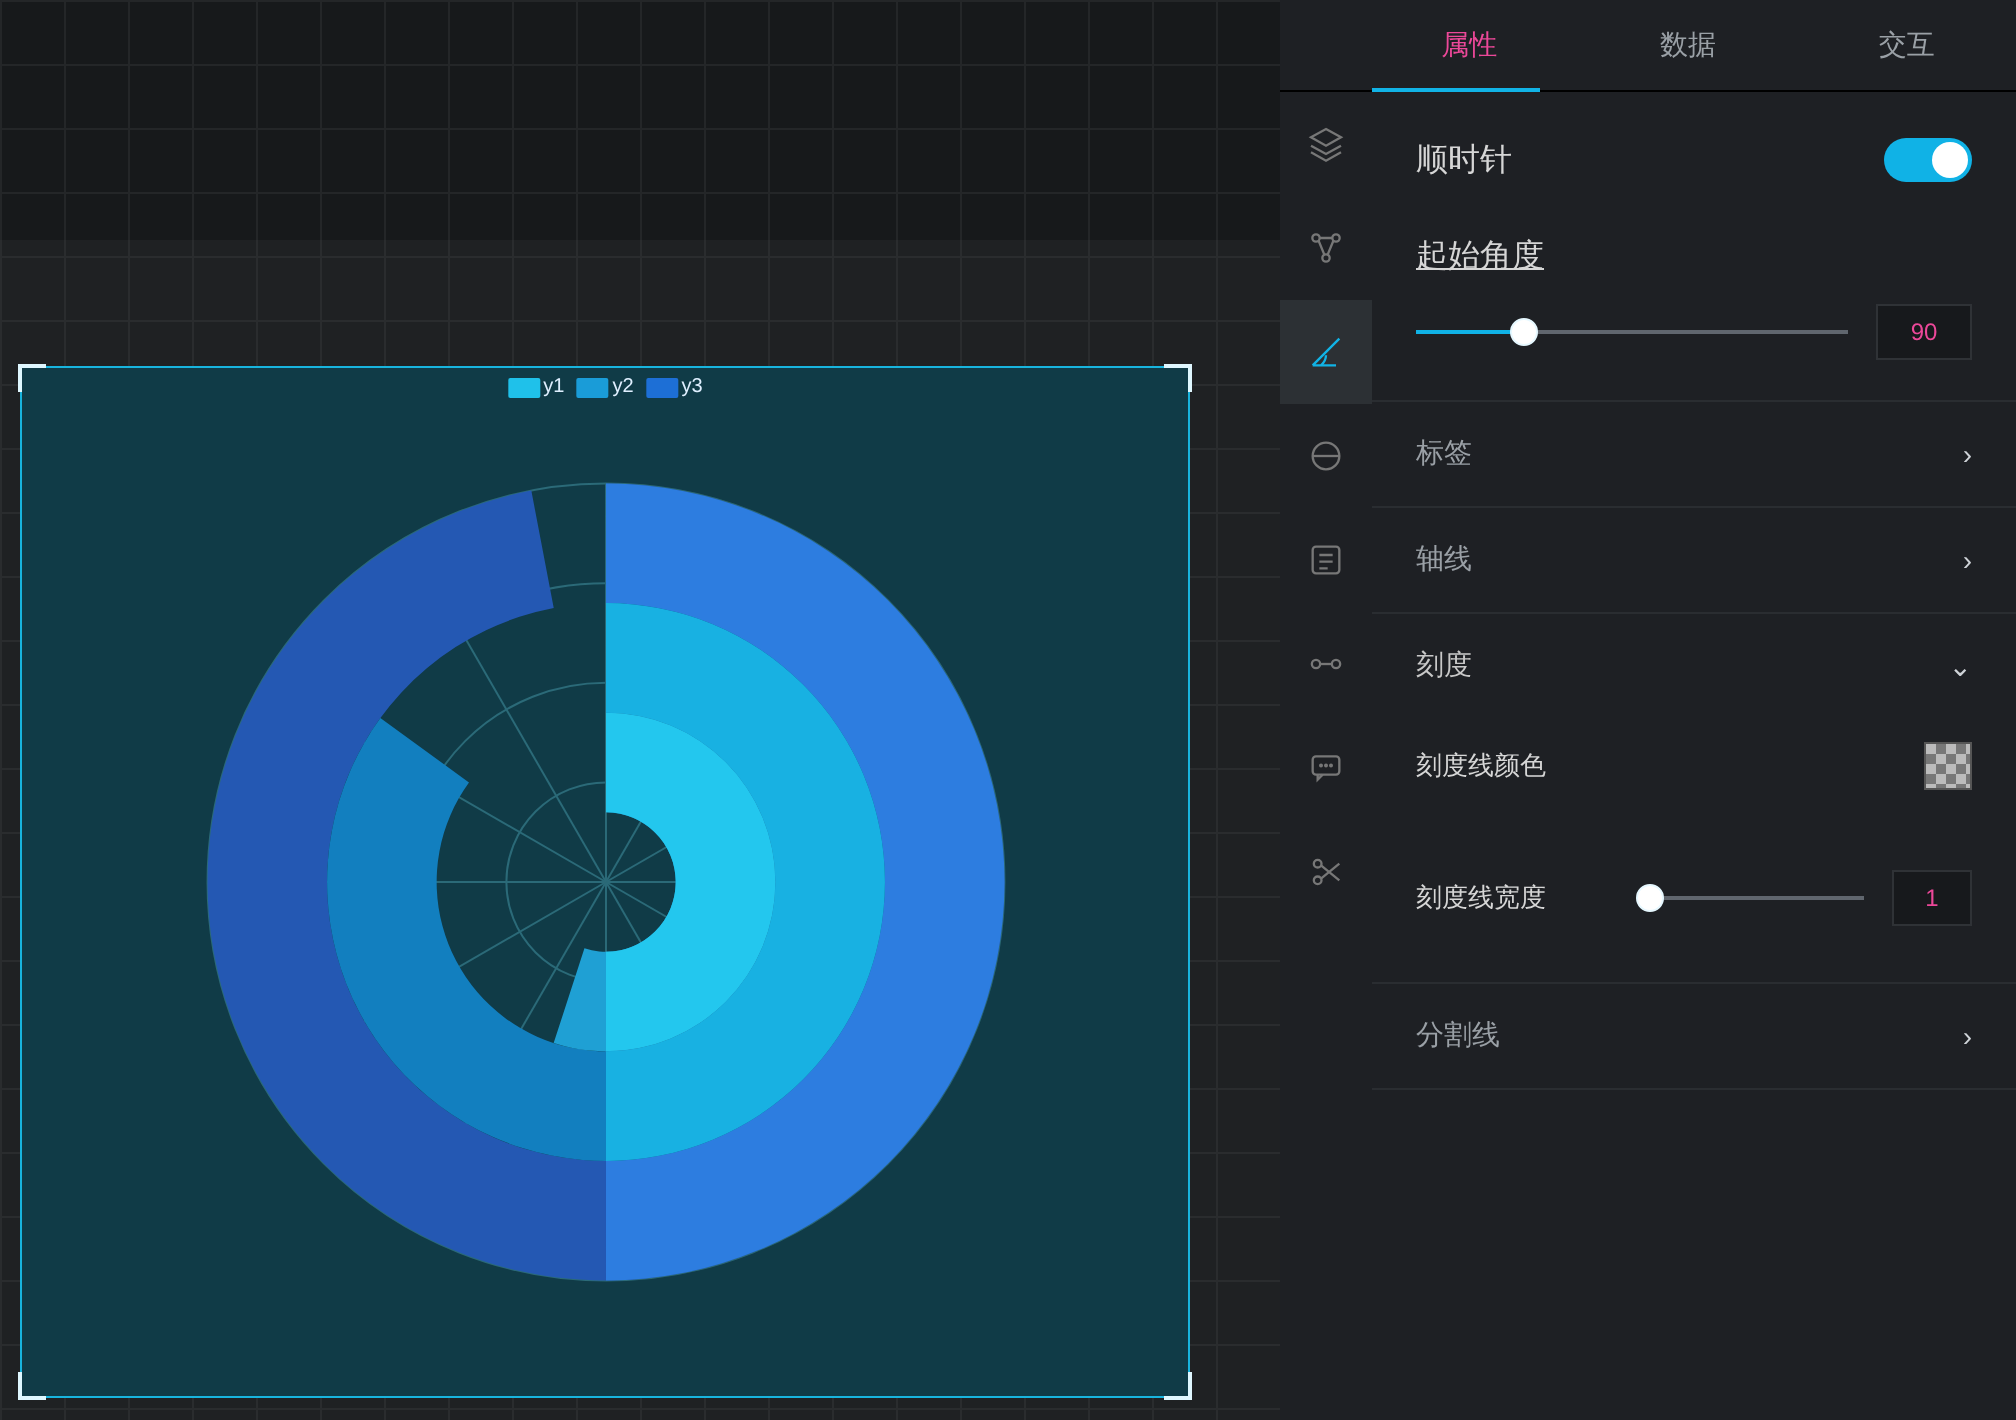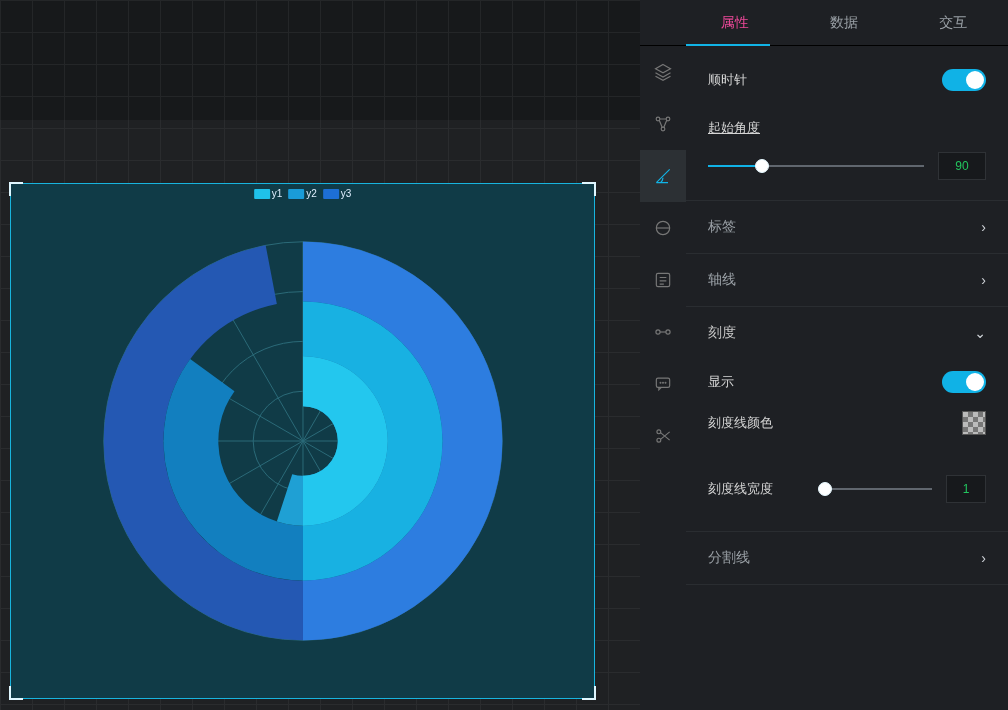--- a/index.html
+++ b/index.html
@@ -53,37 +53,37 @@
 .top-tabs .top-tab:first-child{margin-left:40px;}
 
 
 .icon-col{position:absolute;left:0;top:46px;width:46px;height:664px;background:#1e2024;}
 .icon-col .ico{width:46px;height:52px;display:flex;align-items:center;justify-content:center;color:#777;}
 .icon-col .ico.active{background:#2c3034;color:#11b3e6;}
 .icon-col svg{width:20px;height:20px;stroke:currentColor;fill:none;stroke-width:1.4;}
 
 
 .settings{position:absolute;left:46px;top:46px;right:0;bottom:0;padding:16px 22px 0 22px;overflow:hidden;}
-.row{display:flex;align-items:center;justify-content:space-between;height:36px;margin-bottom:12px;font-size:13px;color:#d6d6d6;}
+.row{display:flex;align-items:center;justify-content:space-between;height:36px;margin-bottom:12px;font-size:16px;color:#d6d6d6;}
 .row .label{flex:1;}
 .subrow{display:flex;align-items:center;justify-content:space-between;margin:14px 0 18px 0;font-size:13px;color:#d6d6d6;}
 
 
 .toggle{width:44px;height:22px;border-radius:11px;background:#3a3e44;position:relative;cursor:pointer;}
 .toggle .knob{position:absolute;top:2px;left:2px;width:18px;height:18px;border-radius:50%;background:#fff;}
 .toggle.on{background:#10b2e6;}
 .toggle.on .knob{left:24px;}
 
 
 .slider-wrap{display:flex;align-items:center;gap:14px;margin:6px 0 20px 0;}
 .slider{position:relative;flex:1;height:20px;}
 .slider .track{position:absolute;left:0;right:0;top:9px;height:2px;background:#60666e;}
 .slider .fill{position:absolute;left:0;top:9px;height:2px;background:#10b2e6;}
 .slider .thumb{position:absolute;top:3px;width:14px;height:14px;border-radius:50%;background:#fff;border:1px solid #e6f8ff;cursor:grab;}
-.numbox{width:48px;height:28px;background:#17191c;border:1px solid #2f3236;color:#22c55e;font-size:12px;text-align:center;}
+.numbox{width:48px;height:28px;background:#17191c;border:1px solid #2f3236;color:#ec4899;font-size:12px;text-align:center;}
 
 
 .section-header{display:flex;align-items:center;justify-content:space-between;height:48px;font-size:14px;color:#c8c8c8;cursor:pointer;}
 .section-header.dim{color:#9aa0a6;gap:40px;}
 .section-header .arrow{color:#cfd3d8;}
 .hr{height:1px;background:#2a2d31;margin:2px -22px;}
 
 
 .color-swatch{width:24px;height:24px;border:1px solid #555;cursor:pointer;
   background-image:
@@ -250,26 +250,20 @@
     <div class="section-header dim">
       <span>轴线</span>
       <span class="arrow">›</span>
     </div>
     <div class="hr"></div>
     <div class="section-header">
       <span>刻度</span>
       <span class="arrow">⌄</span>
     </div>
 
-    <div class="subrow">
-      <span>显示</span>
-      <div class="toggle on">
-          <span class="knob"></span>
-        </div>
-    </div>
 
 
     <div class="subrow">
       <span>刻度线颜色</span>
       <div class="color-swatch"></div>
     </div>
 
     <div class="gap20"></div>
 
     <div class="subrow" style="margin-bottom:18px;">

